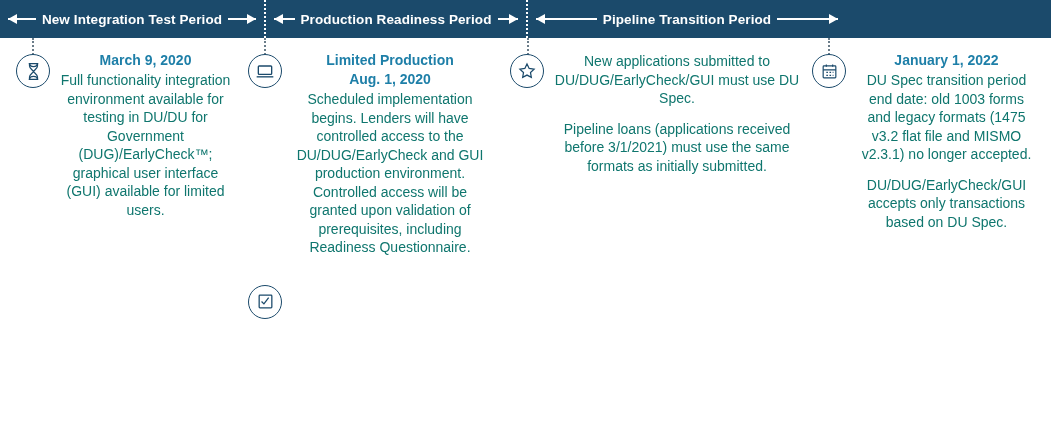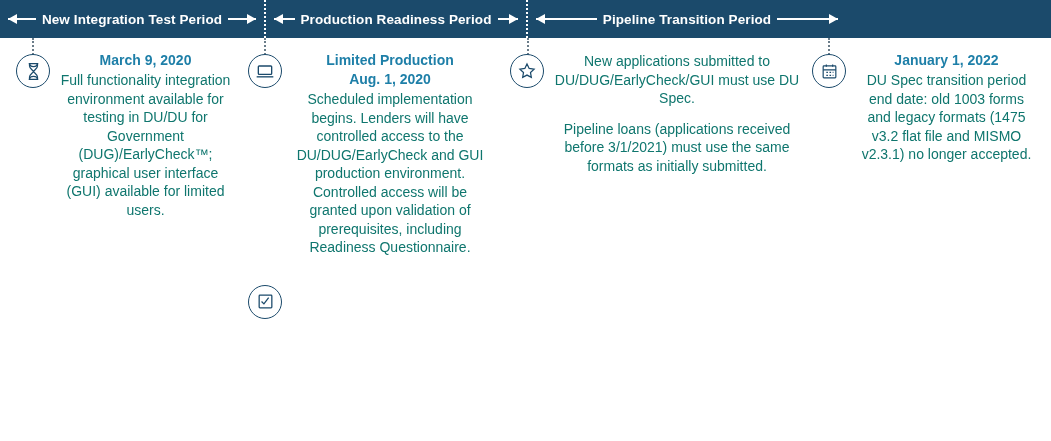--- a/index.html
+++ b/index.html
@@ -237,17 +237,18 @@
       <div class="entry-icon">
         <svg width="19" height="19" viewBox="0 0 24 24" fill="none" stroke="#1b4a6b" stroke-width="1.5">
           <rect x="4" y="5" width="16" height="15" rx="1"></rect>
           <path d="M4 10h16M8 3v3M16 3v3"></path>
           <path d="M8 13h2M12 13h2M16 13h1M8 17h2M12 17h2M16 17h1"></path>
         </svg>
       </div>
       <div class="entry-body">
         <div class="entry-title">January 1, 2022</div>
         <div class="entry-text">DU Spec transition period end date: old 1003 forms and legacy formats (1475 v3.2 flat file and MISMO v2.3.1) no longer accepted.</div>
+        <div class="entry-text">DU/DUG/EarlyCheck/GUI accepts only transactions based on DU Spec.</div>
       </div>
     </div>
   </div>
 
 </div>
 
 </body></html>

